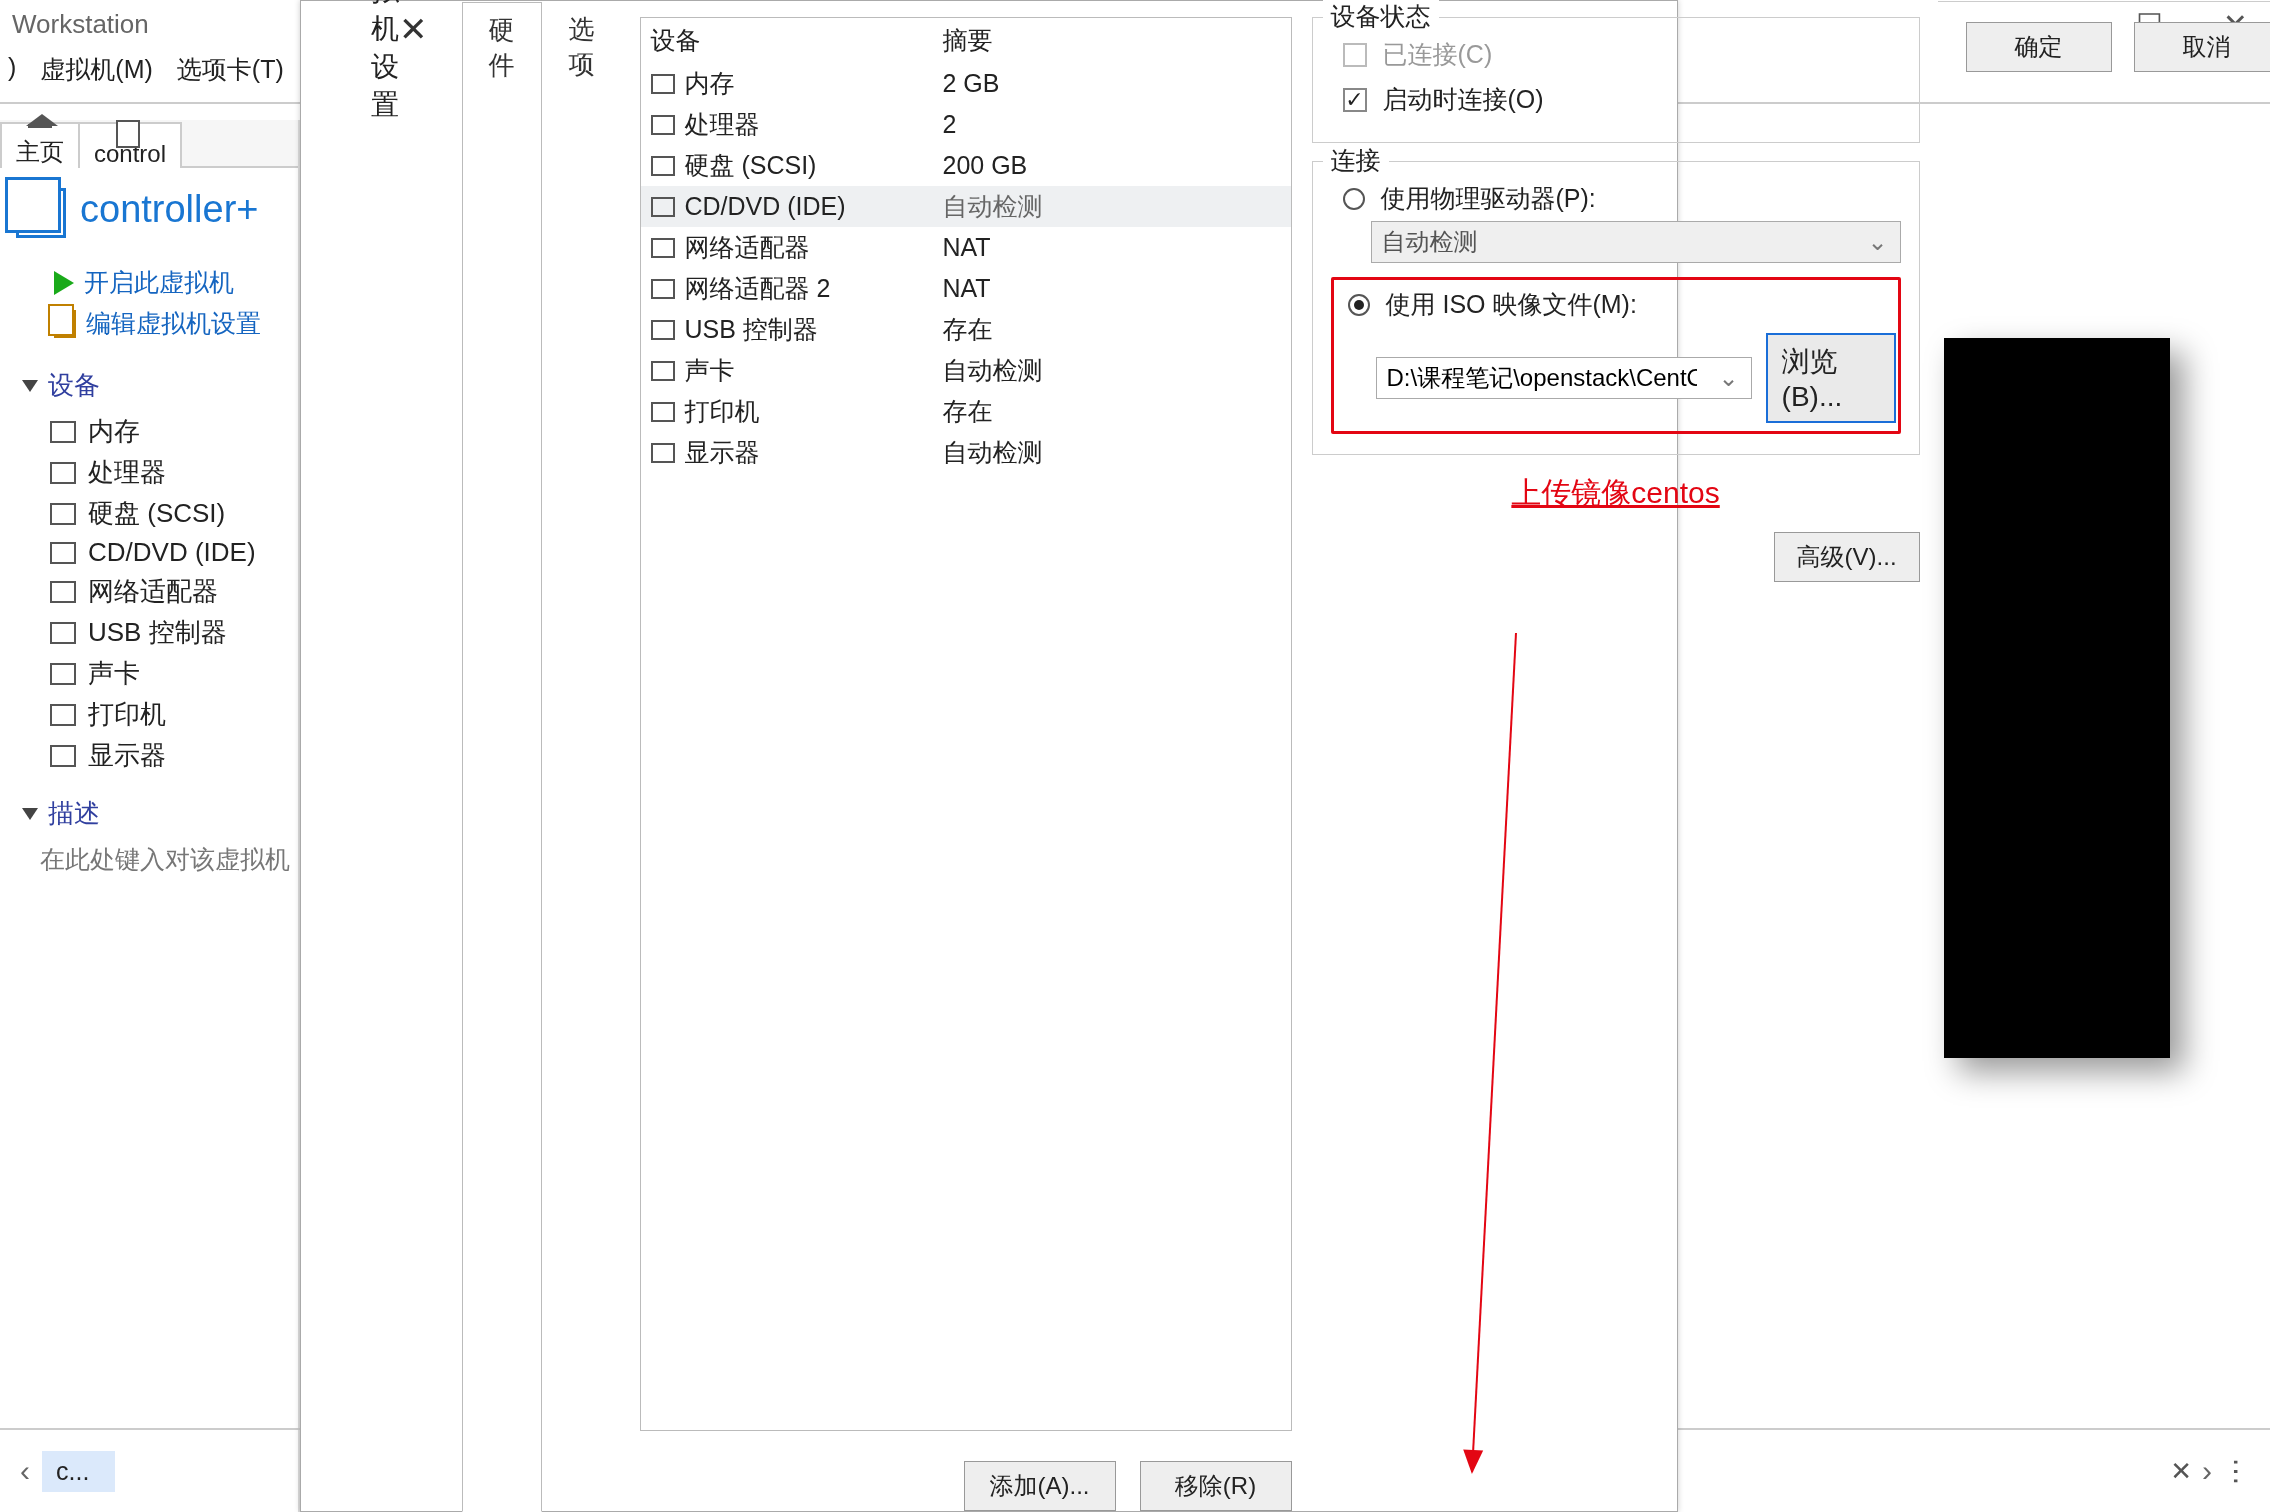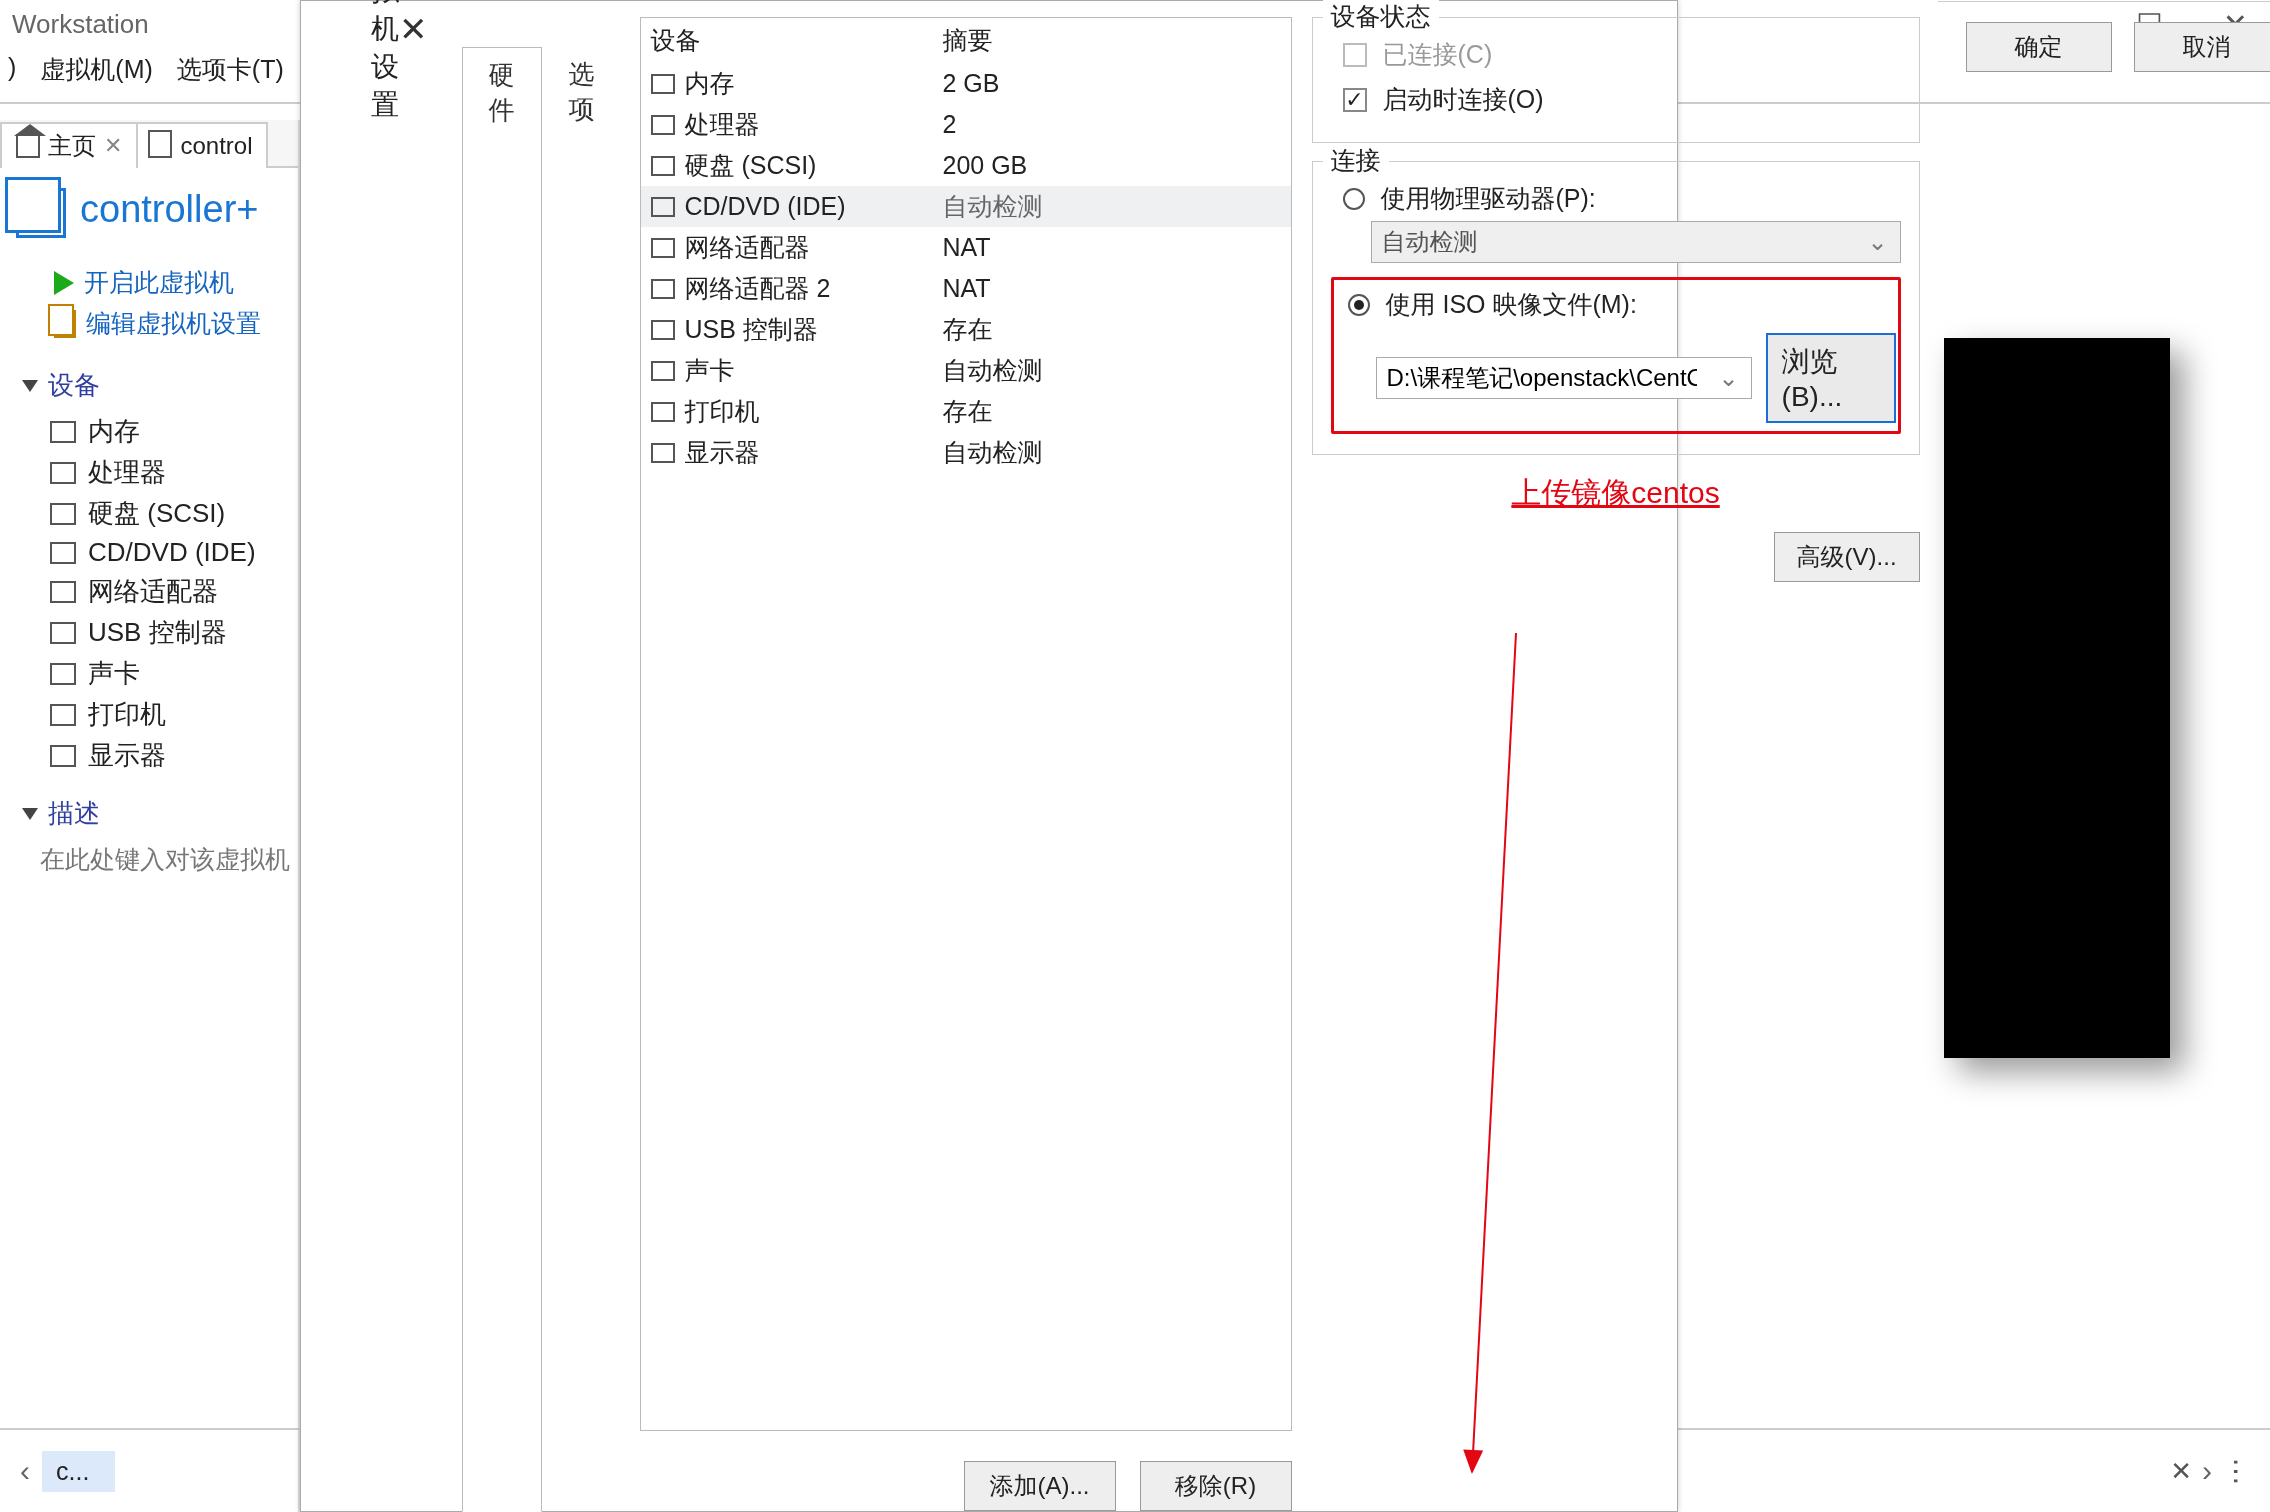--- a/index.html
+++ b/index.html
@@ -8,21 +8,21 @@
   
   .main-titlebar { height:50px; display:flex; align-items:center; justify-content:space-between; padding:0 22px 0 12px; color:#666; font-size:26px; background:#fff; border-bottom:1px solid #fff;}
   .main-winbtns { display:flex; gap:60px; font-size:30px; color:#555;}
   .main-menubar { padding:3px 0 10px 0; display:flex; gap:8px; font-size:25px; color:#222;}
   .main-menubar > span { padding:0 8px;}
   .main-toolbar { height:8px; border-bottom:2px solid #ccc; }
   
   .main-body { position:absolute; left:0; top:120px; right:0; bottom:0; display:flex; }
   .sidebar { width:300px; border-right:2px solid #ddd; display:flex; flex-direction:column;}
   .tabbar { display:flex; height:48px; border-bottom:2px solid #ccc; background:#f6f6f6;}
-  .tab { display:flex; align-items:center; gap:8px; padding:0 14px; border:2px solid #ccc; border-bottom:none; margin-right:-2px; background:#fff; position:relative; top:2px;}
+  .tab { display:flex; align-items:center; gap:8px; padding:0 14px; border:2px solid #ccc; border-bottom:none; margin-right:-2px; background:#fff; position:relative; top:2px;flex-direction:column;}
   .tab.active { background:#fff; }
   .tab .closex { color:#888; font-size:22px;}
   .home-icon { width:24px; height:24px; border:2px solid #555; position:relative;}
   .home-icon::before { content:""; position:absolute; left:-4px; top:-12px; width:0; height:0; border-left:16px solid transparent; border-right:16px solid transparent; border-bottom:12px solid #555;}
   .vm-small-icon { width:20px; height:24px; border:2px solid #555; position:relative;}
   .vm-small-icon::after { content:""; position:absolute; left:-6px; top:-6px; width:20px; height:24px; border:2px solid #555; background:#fff;}
   
   .vm-header { display:flex; gap:14px; padding:20px 10px;}
   .vm-big-icon { width:50px; height:50px; border:3px solid #1976d2; position:relative; margin-left:6px;}
   .vm-big-icon::after { content:""; position:absolute; left:-14px; top:-14px; width:50px; height:50px; border:3px solid #1976d2; background:#fff;}
@@ -45,21 +45,21 @@
   .bottom-bar .left { display:flex; align-items:center; gap:12px;}
   .bottom-bar .c-box { background:#dbe9fb; padding:6px 26px 6px 14px; font-size:25px;}
   .bottom-bar .right { display:flex; align-items:center; gap:10px;}
   .closex2 { font-size:26px; color:#555;}
   .menu-dots { font-size:28px; color:#555; transform:rotate(90deg); display:inline-block;}
   
   .dialog { position:absolute; left:300px; top:0; width:1378px; height:1512px; background:#fff; border:1px solid #aaa; box-shadow:0 0 6px rgba(0,0,0,.2); display:flex; flex-direction:row;padding-left:48px;}
   .dlg-titlebar { height:56px; display:flex; align-items:center; justify-content:space-between; padding:0 22px; font-size:28px;}
   .dlg-close { font-size:34px; color:#333; cursor:pointer;}
   .dlg-tabs { display:flex; padding-left:12px;}
-  .dlg-tab { padding:10px 26px; border:1px solid transparent; font-size:26px; color:#333; cursor:pointer;margin-top:45px;}
+  .dlg-tab { padding:10px 26px; border:1px solid transparent; font-size:26px; color:#333; cursor:pointer;}
   .dlg-tab.active { border:1px solid #bbb; border-bottom-color:#fff; background:#fff; position:relative; top:1px;}
   .dlg-tabstrip { border-bottom:1px solid #bbb; margin-top:-1px;}
   .dlg-body { flex:1; display:flex; gap:20px; padding:16px 18px 0 18px; min-height:0;}
   .dlg-left { width:652px; display:flex; flex-direction:column;}
   .dlg-table { flex:1; border:1px solid #bbb; overflow:hidden;}
   .dlg-table .hdr, .dlg-table .row { display:flex; font-size:25px;}
   .dlg-table .hdr > div { padding:6px 10px; font-weight:400; color:#222;}
   .dlg-table .row > div { padding:4px 10px; display:flex; align-items:center; gap:10px;}
   .col1 { width:292px;}
   .col2 { flex:1;}

